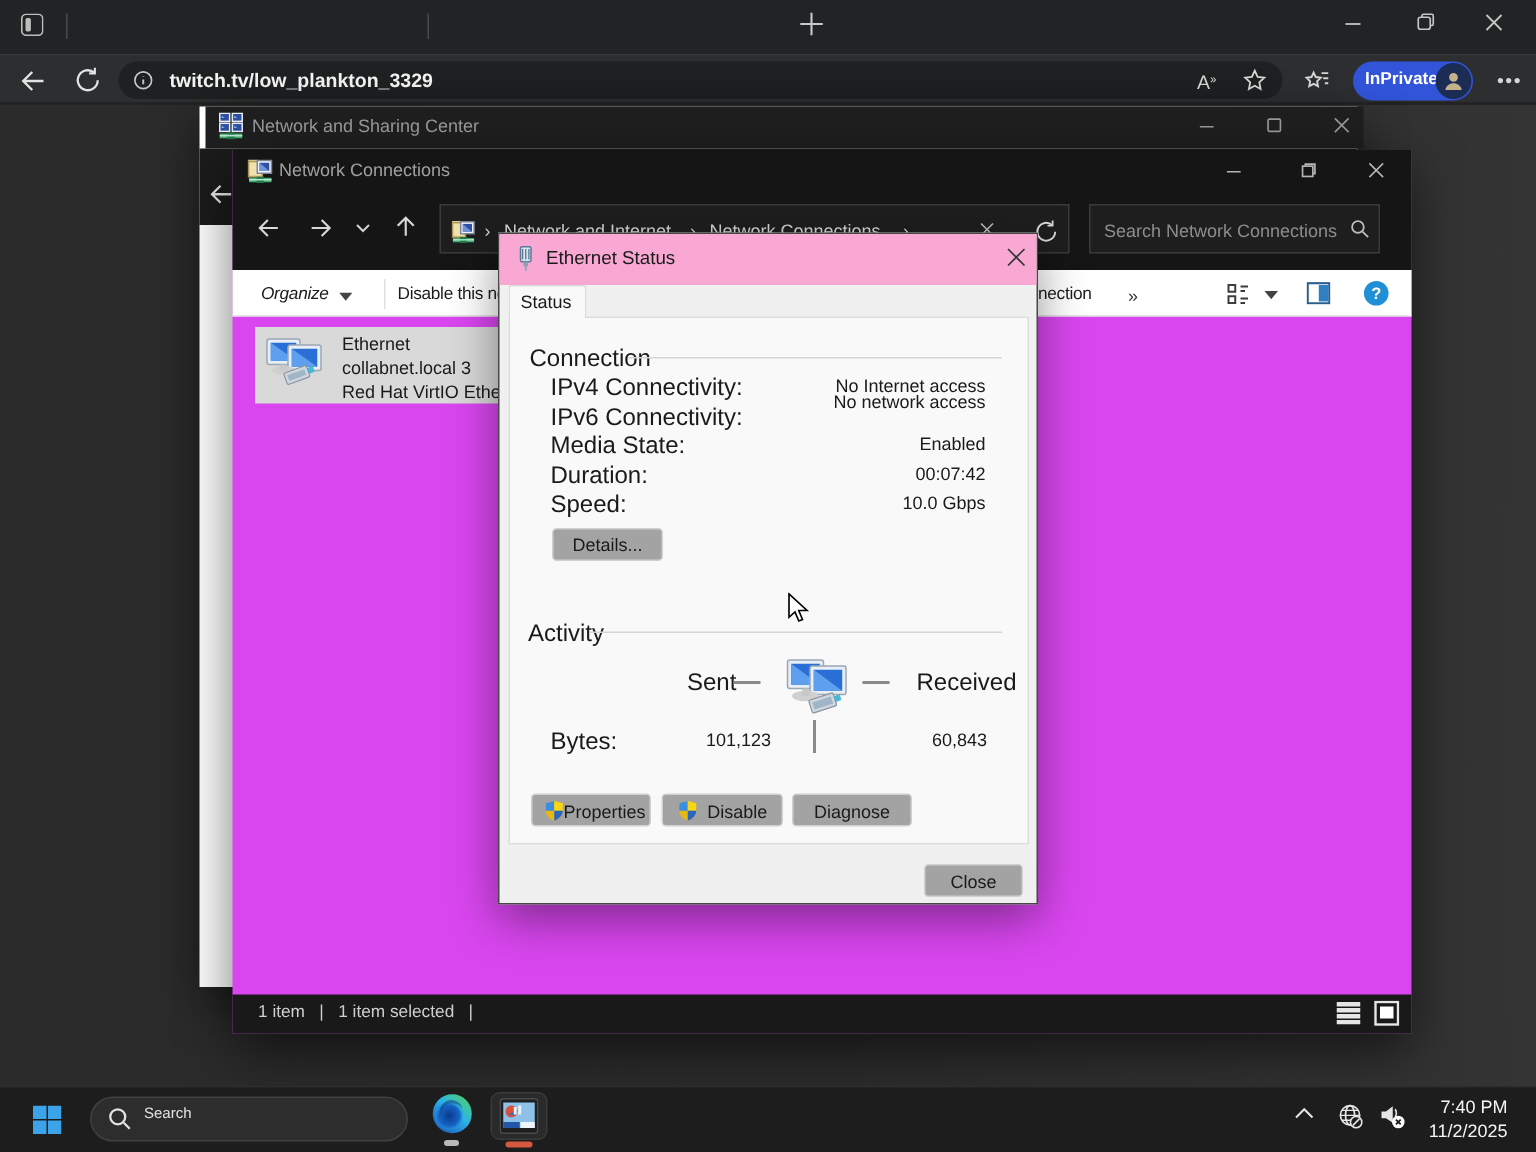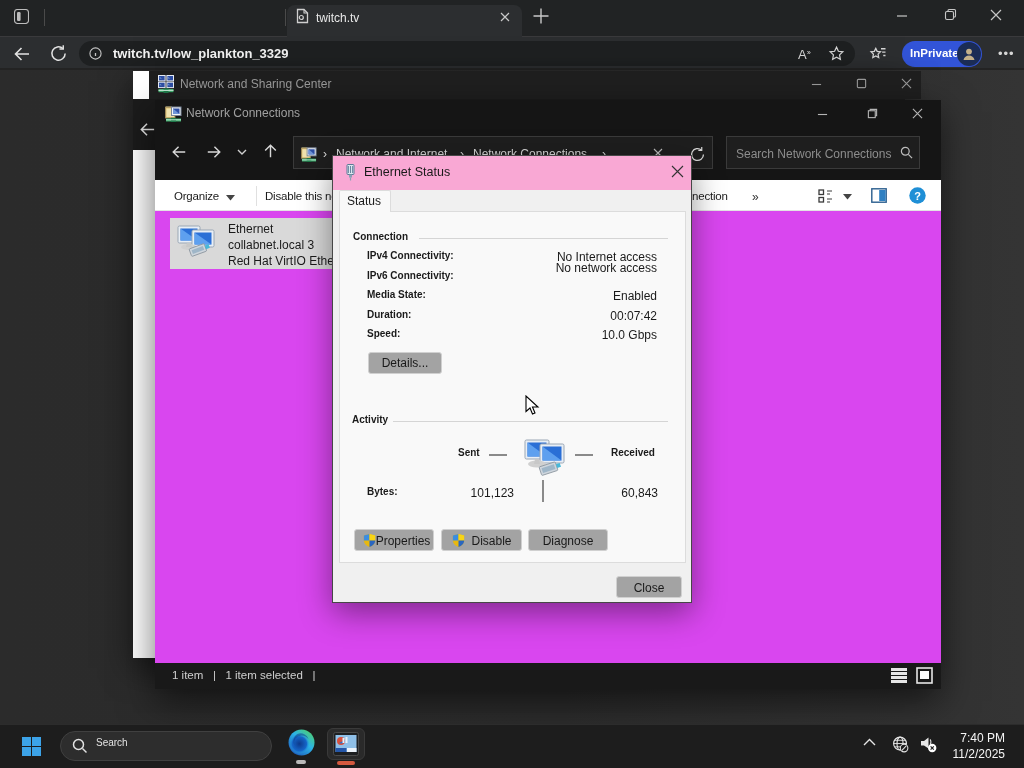--- a/index.html
+++ b/index.html
@@ -9,68 +9,57 @@
 
 
 #tabstrip { left:0; top:0; width:1024px; height:37px; background:#212324; border-bottom:1px solid #3a3a3c; }
 #toolbar { left:0; top:37px; width:1024px; height:33px; background:#2c2e30; border-bottom:2px solid #232323; }
 #page { left:0; top:70px; width:1024px; height:654px; background:linear-gradient(to right,#2b2b2b 0%,#2c2c2c 55%,#343434 100%); }
 .tab { top:5px; height:32px; border-radius:8px 8px 0 0; color:#c9c9c9; font-size:12px; }
 .tabtxt { top:6px; }
 
 
 #nsc { left:133px; top:71px; width:772px; height:587px; background:#fff; box-shadow:0 10px 30px rgba(0,0,0,0.5); }
-#nsc-title { left:16px; top:0; width:772px; height:28px; background:#1f1f1f; }
+#nsc-title { left:4px; top:0; width:772px; height:28px; background:#1f1f1f; }
 #nsc-tool { left:0; top:28px; width:772px; height:51px; background:#1b1b1b; }
 
 
 #nc { left:155px; top:100px; width:786px; height:589px; background:#d946ef; box-shadow:0 12px 34px rgba(0,0,0,0.55); }
 #nc-dark { left:0; top:0; width:786px; height:80px; background:#151515; }
 #nc-cmd { left:0; top:80px; width:786px; height:31px; background:#fff; border-bottom:1px solid #e3e3e3; }
 #nc-status { left:0; top:563px; width:786px; height:26px; background:#191919; }
 .bcrumb { color:#d6d6d6; font-size:12px; }
 .box { background:#1e1e1e; border:1px solid #3a3a3a; }
 
 
 #dlg { left:332px; top:155px; width:360px; height:448px; background:#f0f0f0; border:1px solid #474747; box-shadow:0 10px 30px rgba(0,0,0,0.42); font-size:12px; color:#1a1a1a; }
 #dlg-title { left:0; top:0; width:358px; height:34px; background:#f9a8d4; }
 .tabpage { left:6px; top:55px; width:347px; height:352px; background:#f9f9f9; border:1px solid #dcdcdc; }
 .gtab { left:6px; top:34px; width:52px; height:22px; background:#f9f9f9; border:1px solid #dcdcdc; border-bottom:none; border-radius:2px 2px 0 0; }
-.lbl { color:#1a1a1a; font-size:10px;font-weight:bold; }
+.lbl { color:#1a1a1a; font-size:16px; }
 .val { color:#1a1a1a; font-size:12px; text-align:right; }
 .btn { background:#a3a3a3; border:1px solid #d0d0d0; border-radius:3px; font-size:12px; color:#1a1a1a; text-align:center; }
 .gline { height:1px; background:#d5d5d5; }
 
 
 #taskbar { left:0; top:724px; width:1024px; height:44px; background:#1d1d1d; border-top:1px solid #2c2c2c; }
 </style>
 </head>
 <body>
 
 <div id="tabstrip" class="abs">
 
   <svg class="abs" style="left:14px;top:9px" width="15" height="15" viewBox="0 0 15 15">
       <rect x="0.5" y="0.5" width="14" height="14" rx="3" fill="none" stroke="#bdbdbd" stroke-width="1.1"></rect>
       <rect x="3" y="3" width="3.6" height="9" rx="1.2" fill="#bdbdbd"></rect>
     </svg>
   <div class="abs" style="left:44px;top:9px;width:1px;height:17px;background:#4a4a4a"></div>
 
   <div class="abs" style="left:285px;top:9px;width:1px;height:17px;background:#4a4a4a"></div>
 
-  <div class="tab abs" style="left:287px;width:235px;background:#2c2e30;color:#e8e8e8;">
-    <svg class="abs" style="left:7px;top:3px" width="16" height="16" viewBox="0 0 16 16">
-        <path d="M3.5 1.5h6.5l3.5 3.5v9.5h-10z" fill="none" stroke="#cfcfcf" stroke-width="1.3"></path>
-        <path d="M10 1.5V5h3.5" fill="none" stroke="#cfcfcf" stroke-width="1.1"></path>
-        <circle cx="7.3" cy="9.5" r="2" fill="none" stroke="#cfcfcf" stroke-width="1.2"></circle>
-      </svg>
-    <div class="tabtxt abs" style="left:29px;">twitch.tv</div>
-    <svg class="abs" style="left:213px;top:7px" width="10" height="10" viewBox="0 0 10 10" stroke="#c9c9c9" stroke-width="1.2">
-        <path d="M1 1l8 8M9 1l-8 8"></path>
-      </svg>
-  </div>
 
   <svg class="abs" style="left:533px;top:8px" width="16" height="16" viewBox="0 0 16 16" stroke="#c9c9c9" stroke-width="1.4">
       <path d="M8 0.5v15M0.5 8h15"></path>
     </svg>
 
   <svg class="abs" style="left:896px;top:10px" width="12" height="12" viewBox="0 0 12 12" stroke="#c6c6c6" stroke-width="1.2">
       <path d="M1 6h10"></path>
     </svg>
   <svg class="abs" style="left:944px;top:8px" width="13" height="13" viewBox="0 0 13 13" fill="none" stroke="#c6c6c6" stroke-width="1.1">
       <rect x="1.5" y="3.5" width="8" height="8" rx="1.5"></rect>
@@ -217,21 +206,21 @@
       </svg>
 
     <div class="box abs" style="left:571px;top:36px;width:194px;height:33px;"></div>
     <div class="abs" style="left:581px;top:47px;font-size:12px;color:#8d8d8d;">Search Network Connections</div>
     <svg class="abs" style="left:745px;top:46px" width="13" height="13" viewBox="0 0 14 14" fill="none" stroke="#bdbdbd" stroke-width="1.3">
         <circle cx="5.7" cy="5.7" r="4.2"></circle>
         <path d="M9 9l4 4"></path>
       </svg>
   </div>
   <div id="nc-cmd" class="abs">
-    <div class="abs" style="left:19px;top:10px;font-size:11.5px;letter-spacing:-0.2px;color:#1b1b1b;">Organize</div>
+    <div class="abs" style="left:19px;top:10px;font-size:11.5px;letter-spacing:-0.2px;color:#1b1b1b;font-style:italic;">Organize</div>
     <svg class="abs" style="left:71px;top:15px" width="9" height="6" viewBox="0 0 9 6" fill="#444">
         <path d="M0 0h9L4.5 5.5z"></path>
       </svg>
     <div class="abs" style="left:101px;top:6px;width:1px;height:20px;background:#e0e0e0"></div>
     <div class="abs" style="left:110px;top:10px;font-size:11.5px;letter-spacing:-0.2px;color:#1b1b1b;">Disable this network device</div>
     <div class="abs" style="left:537px;top:10px;font-size:11.5px;letter-spacing:-0.2px;color:#1b1b1b;">nection</div>
     <div class="abs" style="left:597px;top:10px;font-size:12px;color:#333;">»</div>
     <svg class="abs" style="left:663px;top:9px" width="15" height="14" viewBox="0 0 15 14" fill="none" stroke="#3a3a3a" stroke-width="1.3">
         <rect x="1" y="1" width="4.5" height="4.5"></rect>
         <rect x="1" y="8.5" width="4.5" height="4.5"></rect>

